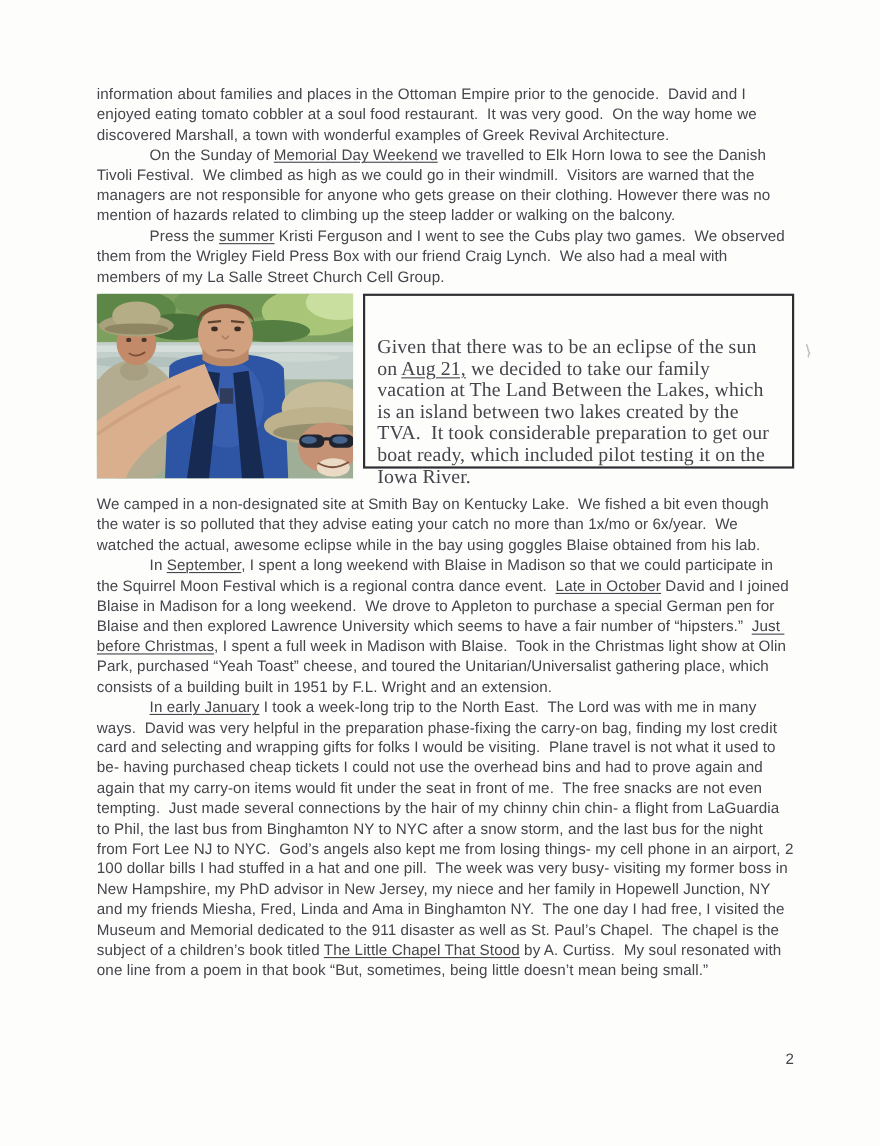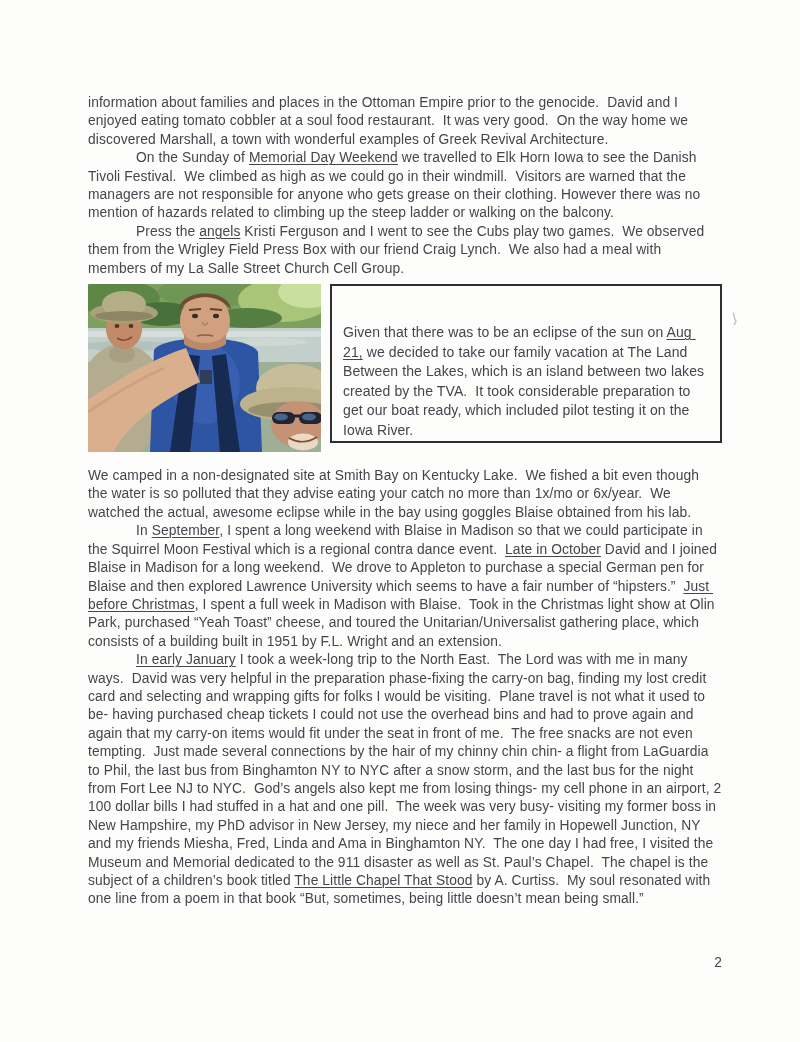--- a/index.html
+++ b/index.html
@@ -12,21 +12,21 @@
     position:relative;
     width:800px;height:1042px;
     background:var(--paper);
     margin:0 auto;
     overflow:hidden;
     font-family:"Liberation Sans","DejaVu Sans",sans-serif;
     color:var(--ink);
   }
   .content{
     position:absolute;
-    left:88px;top:94px;
+    left:88px;top:77px;
     width:634px;
     font-size:13.8px;
     line-height:18.4px;
     letter-spacing:0.1px;
   }
   .para{
     margin:0;
     white-space:pre-wrap;
   }
   .para.indent{text-indent:48px;}
@@ -47,22 +47,23 @@
   .callout{
     flex:1 1 auto;
     height:159px;
     border:2px solid var(--box_border);
     box-sizing:border-box;
     padding:37px 14px 0 11px;
   }
   .callout-text{
     margin:0;
     white-space:pre-wrap;
-    font-size:14px;
+    font-size:18px;
     line-height:19.6px;
+    font-family:Liberation Serif, serif;
   }
   .page-number{
     position:absolute;
     left:706px;top:955px;
     width:24px;
     text-align:center;
     font-size:13.8px;
   }
   .scan-artifact{
     position:absolute;
@@ -73,21 +74,21 @@
 </head>
 <body>
 
 <div class="page">
 
   <div class="content">
 
     <div id="text-before">
         <p class="para"><span>information about families and places in the Ottoman Empire prior to the genocide.  David and I enjoyed eating tomato cobbler at a soul food restaurant.  It was very good.  On the way home we discovered Marshall, a town with wonderful examples of Greek Revival Architecture.</span></p>
         <p class="para indent"><span>On the Sunday of </span><span class="u">Memorial Day Weekend</span><span> we travelled to Elk Horn Iowa to see the Danish Tivoli Festival.  We climbed as high as we could go in their windmill.  Visitors are warned that the managers are not responsible for anyone who gets grease on their clothing. However there was no mention of hazards related to climbing up the steep ladder or walking on the balcony.</span></p>
-        <p class="para indent"><span>Press the </span><span class="u">angels</span><span> Kristi Ferguson and I went to see the Cubs play two games.  We observed them from the Wrigley Field Press Box with our friend Craig Lynch.  We also had a meal with members of my La Salle Street Church Cell Group.</span></p>
+        <p class="para indent"><span>Press the </span><span class="u">summer</span><span> Kristi Ferguson and I went to see the Cubs play two games.  We observed them from the Wrigley Field Press Box with our friend Craig Lynch.  We also had a meal with members of my La Salle Street Church Cell Group.</span></p>
       </div>
 
     <div class="figure-row">
 
       <div class="photo-wrap" role="img" aria-label="Selfie photo of three people wearing hats and a blue shirt on a boat by a tree-lined lake">
         <svg width="233" height="168" viewBox="0 0 233 168" xmlns="http://www.w3.org/2000/svg">
 
           <g>
             <rect x="0" y="0" width="233" height="46" fill="#7da05f"></rect>
             <ellipse cx="30" cy="14" rx="42" ry="18" fill="#5c8746"></ellipse>

